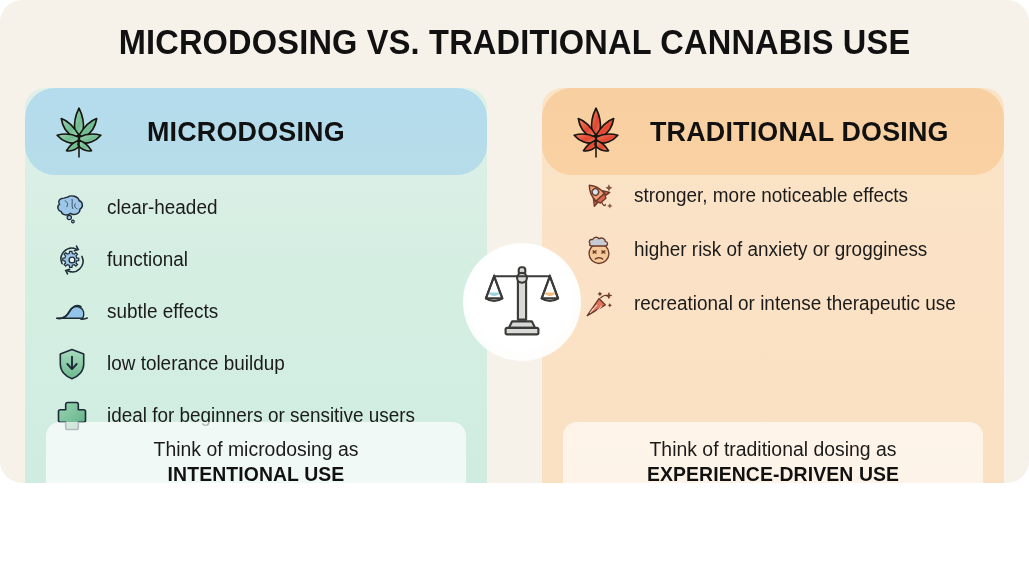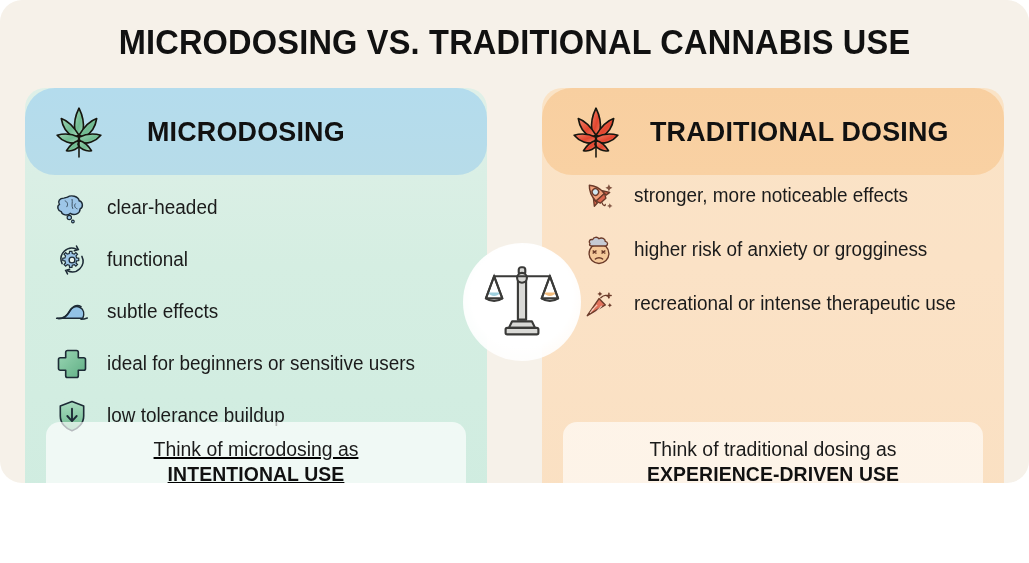--- a/index.html
+++ b/index.html
@@ -119,21 +119,21 @@
   .footer-box {
     position: absolute;
     left: 21px;
     bottom: 24px;
     width: 420px;
     padding: 16px 10px 18px;
     box-sizing: border-box;
     border-radius: 14px;
     text-align: center;
   }
-  #card-left .footer-box  { background: rgba(255,255,255,0.68); text-decoration: underline; }
+  #card-left .footer-box  { background: rgba(255,255,255,0.68); }
   #card-right .footer-box { background: rgba(255,255,255,0.62); }
 
   .footer-line1 {
     font-size: 20px;
     color: #1b1b1b;
     transform: scaleX(0.97);
     display: block;
   }
   .footer-line2 {
     font-size: 20px;
@@ -250,46 +250,46 @@
             <path d="M30 28 C33 28 35 27.4 37 26.6" fill="none" stroke="#1d2b36" stroke-width="1.7" stroke-linecap="round"></path>
           </svg>
         </span>
         <span class="bullet-text">subtle effects</span>
       </div>
 
       <div class="bullet">
         <span class="bullet-icon">
           <svg viewBox="0 0 40 40" width="36" height="36">
             <defs>
-              <linearGradient id="plg" x1="0" y1="0" x2="1" y2="1">
-                <stop offset="0%" stop-color="#9ad6b4"></stop>
-                <stop offset="100%" stop-color="#5fae84"></stop>
-              </linearGradient>
-            </defs>
-            <path d="M15 5 H25 A2 2 0 0 1 27 7 V13 H33 A2 2 0 0 1 35 15 V25 A2 2 0 0 1 33 27 H27 V33 A2 2 0 0 1 25 35 H15 A2 2 0 0 1 13 33 V27 H7 A2 2 0 0 1 5 25 V15 A2 2 0 0 1 7 13 H13 V7 A2 2 0 0 1 15 5 Z" fill="url(#plg)" stroke="#1d2b36" stroke-width="1.8" stroke-linejoin="round"></path>
-          </svg>
-        </span>
-        <span class="bullet-text">ideal for beginners or sensitive users</span>
-      </div>
-
-      <div class="bullet">
-        <span class="bullet-icon">
-          <svg viewBox="0 0 40 40" width="36" height="36">
-            <defs>
               <linearGradient id="shg" x1="0" y1="0" x2="0" y2="1">
                 <stop offset="0%" stop-color="#a9dcc0"></stop>
                 <stop offset="100%" stop-color="#6cb88e"></stop>
               </linearGradient>
             </defs>
             <path d="M20 4 L33 9 V20 C33 28 27 34 20 36.5 C13 34 7 28 7 20 V9 Z" fill="url(#shg)" stroke="#1d2b36" stroke-width="1.8" stroke-linejoin="round"></path>
             <path d="M20 12 V25" stroke="#1d2b36" stroke-width="2.1" stroke-linecap="round"></path>
             <path d="M14.8 20 L20 25.6 L25.2 20" fill="none" stroke="#1d2b36" stroke-width="2.1" stroke-linecap="round" stroke-linejoin="round"></path>
           </svg>
         </span>
         <span class="bullet-text">low tolerance buildup</span>
+      </div>
+
+      <div class="bullet">
+        <span class="bullet-icon">
+          <svg viewBox="0 0 40 40" width="36" height="36">
+            <defs>
+              <linearGradient id="plg" x1="0" y1="0" x2="1" y2="1">
+                <stop offset="0%" stop-color="#9ad6b4"></stop>
+                <stop offset="100%" stop-color="#5fae84"></stop>
+              </linearGradient>
+            </defs>
+            <path d="M15 5 H25 A2 2 0 0 1 27 7 V13 H33 A2 2 0 0 1 35 15 V25 A2 2 0 0 1 33 27 H27 V33 A2 2 0 0 1 25 35 H15 A2 2 0 0 1 13 33 V27 H7 A2 2 0 0 1 5 25 V15 A2 2 0 0 1 7 13 H13 V7 A2 2 0 0 1 15 5 Z" fill="url(#plg)" stroke="#1d2b36" stroke-width="1.8" stroke-linejoin="round"></path>
+          </svg>
+        </span>
+        <span class="bullet-text">ideal for beginners or sensitive users</span>
       </div>
 
     </div>
 
     <div class="footer-box">
       <span class="footer-line1">Think of microdosing as</span>
       <span class="footer-line2">INTENTIONAL USE</span>
     </div>
   </div>
 

